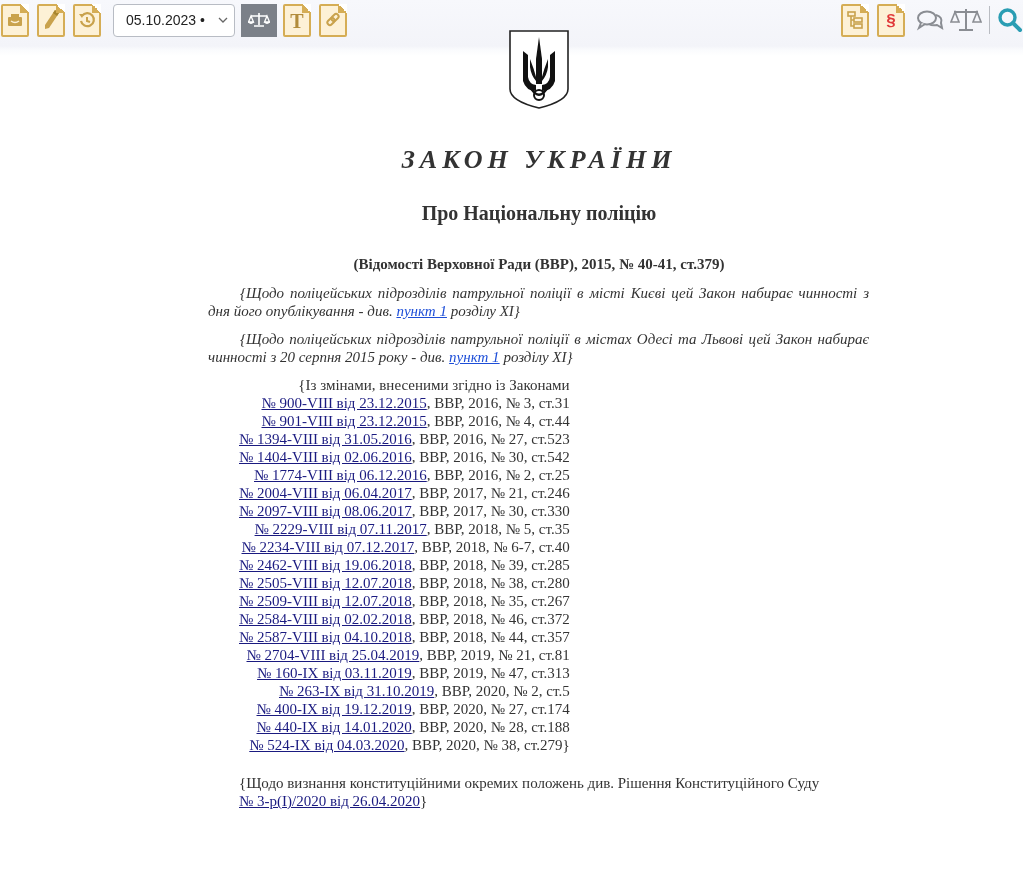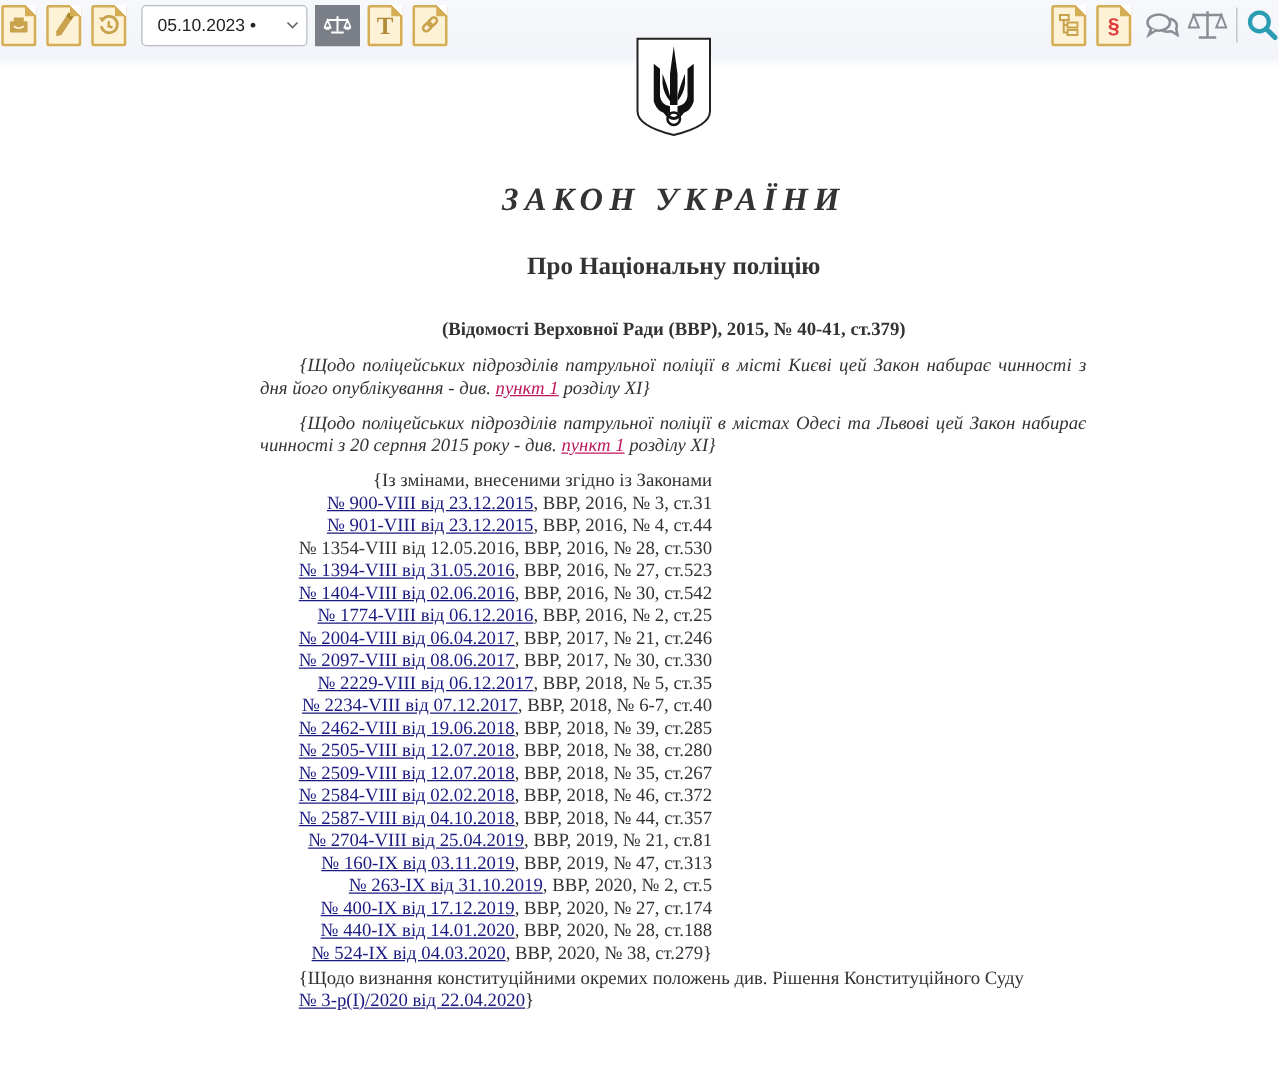--- a/index.html
+++ b/index.html
@@ -21,21 +21,21 @@
   }
   .doc-icon::after {
     content: ""; position: absolute; top: -2px; right: -2px; width: 9px; height: 9px;
     background: linear-gradient(45deg, #d5ad55 50%, #ffffff 50%);
   }
   .doc-icon svg { display: block; }
   .doc-icon .glyph-t { font-family: "Liberation Serif", serif; font-weight: bold; font-size: 20px; color: #b28c3b; line-height: 1; margin-top: 2px; }
   .doc-icon .glyph-s { font-family: "Liberation Sans", sans-serif; font-weight: bold; font-size: 17px; color: #e0393a; line-height: 1; }
 
   .date-select {
-    margin-left: 4px; margin-right: 6px; width: 133px; height: 33px;
+    margin-left: 4px; margin-right: 6px; width: 122px; height: 33px;
     background: #ffffff; border: 1px solid #b8bcc4; border-radius: 4px;
     display: flex; align-items: center; padding-left: 12px; position: relative; cursor: pointer;
   }
   .date-select .val { font-family: "Liberation Sans", sans-serif; font-size: 14px; color: #222; }
   .date-select .chev { position: absolute; right: 6px; top: 11px; }
 
   .compare-btn {
     width: 36px; height: 33px; background: #7b8088; margin-right: 6px;
     display: flex; align-items: center; justify-content: center; cursor: pointer;
   }
@@ -56,21 +56,21 @@
   }
   .source {
     position: absolute; left: 0; top: 256px; width: 1078px; text-align: center;
     font-weight: bold; font-size: 15px; color: #333;
   }
 
   .note {
     position: absolute; left: 208px; width: 661px; font-style: italic; font-size: 15px;
     line-height: 18px; text-align: justify; text-indent: 32px; color: #333;
   }
-  .note a { color: #be185d; text-decoration: underline; }
+  .note a { color: #1d4ed8; text-decoration: underline; }
 
   .amend {
     position: absolute; left: 239px; top: 376px; font-size: 15px; line-height: 18px; color: #333;
   }
   .amend .row { white-space: nowrap; height: 18px; text-align: right; }
   .amend a { color: #1a1a80; text-decoration: underline; font-family: Liberation Serif, serif; }
 
   .ccourt {
     position: absolute; left: 239px; top: 774px; width: 600px; font-size: 15px; line-height: 18px; color: #333;
   }
@@ -180,37 +180,36 @@
   <span>{Щодо поліцейських підрозділів патрульної поліції в місті Києві цей Закон набирає чинності з дня його опублікування - див. </span><a href="#">пункт 1</a><span> розділу XI}</span>
 </div>
 <div class="note" style="top:330px">
   <span>{Щодо поліцейських підрозділів патрульної поліції в містах Одесі та Львові цей Закон набирає чинності з 20 серпня 2015 року  - див. </span><a href="#">пункт 1</a><span> розділу XI}</span>
 </div>
 
 <div class="amend">
   <div class="row">{Із змінами, внесеними згідно із Законами</div>
   <div class="row"><a href="#">№ 900-VIII від 23.12.2015</a><span>, ВВР, 2016, № 3, ст.31</span></div>
   <div class="row"><a href="#">№ 901-VIII від 23.12.2015</a><span>, ВВР, 2016, № 4, ст.44</span></div>
-  <div class="row"><span>№ 1354-VIII від 12.05.2016</span><span>, ВВР, 2016, № 28, ст.530</span></div>
   <div class="row"><a href="#">№ 1394-VIII від 31.05.2016</a><span>, ВВР, 2016, № 27, ст.523</span></div>
   <div class="row"><a href="#">№ 1404-VIII від 02.06.2016</a><span>, ВВР, 2016, № 30, ст.542</span></div>
   <div class="row"><a href="#">№ 1774-VIII від 06.12.2016</a><span>, ВВР, 2016, № 2, ст.25</span></div>
   <div class="row"><a href="#">№ 2004-VIII від 06.04.2017</a><span>, ВВР, 2017, № 21, ст.246</span></div>
   <div class="row"><a href="#">№ 2097-VIII від 08.06.2017</a><span>, ВВР, 2017, № 30, ст.330</span></div>
-  <div class="row"><a href="#">№ 2229-VIII від 06.12.2017</a><span>, ВВР, 2018, № 5, ст.35</span></div>
+  <div class="row"><a href="#">№ 2229-VIII від 07.11.2017</a><span>, ВВР, 2018, № 5, ст.35</span></div>
   <div class="row"><a href="#">№ 2234-VIII від 07.12.2017</a><span>, ВВР, 2018, № 6-7, ст.40</span></div>
   <div class="row"><a href="#">№ 2462-VIII від 19.06.2018</a><span>, ВВР, 2018, № 39, ст.285</span></div>
   <div class="row"><a href="#">№ 2505-VIII від 12.07.2018</a><span>, ВВР, 2018, № 38, ст.280</span></div>
   <div class="row"><a href="#">№ 2509-VIII від 12.07.2018</a><span>, ВВР, 2018, № 35, ст.267</span></div>
   <div class="row"><a href="#">№ 2584-VIII від 02.02.2018</a><span>, ВВР, 2018, № 46, ст.372</span></div>
   <div class="row"><a href="#">№ 2587-VIII від 04.10.2018</a><span>, ВВР, 2018, № 44, ст.357</span></div>
   <div class="row"><a href="#">№ 2704-VIII від 25.04.2019</a><span>, ВВР, 2019, № 21, ст.81</span></div>
   <div class="row"><a href="#">№ 160-IX від 03.11.2019</a><span>, ВВР, 2019, № 47, ст.313</span></div>
   <div class="row"><a href="#">№ 263-IX від 31.10.2019</a><span>, ВВР, 2020, № 2, ст.5</span></div>
-  <div class="row"><a href="#">№ 400-IX від 17.12.2019</a><span>, ВВР, 2020, № 27, ст.174</span></div>
+  <div class="row"><a href="#">№ 400-IX від 19.12.2019</a><span>, ВВР, 2020, № 27, ст.174</span></div>
   <div class="row"><a href="#">№ 440-IX від 14.01.2020</a><span>, ВВР, 2020, № 28, ст.188</span></div>
   <div class="row"><a href="#">№ 524-IX від 04.03.2020</a><span>, ВВР, 2020, № 38, ст.279}</span></div>
 </div>
 
 <div class="ccourt">
   <div>{Щодо визнання конституційними окремих положень див. Рішення Конституційного Суду</div>
-  <div><a href="#">№ 3-р(I)/2020 від 22.04.2020</a><span>}</span></div>
+  <div><a href="#">№ 3-р(I)/2020 від 26.04.2020</a><span>}</span></div>
 </div>
 
 </body></html>

